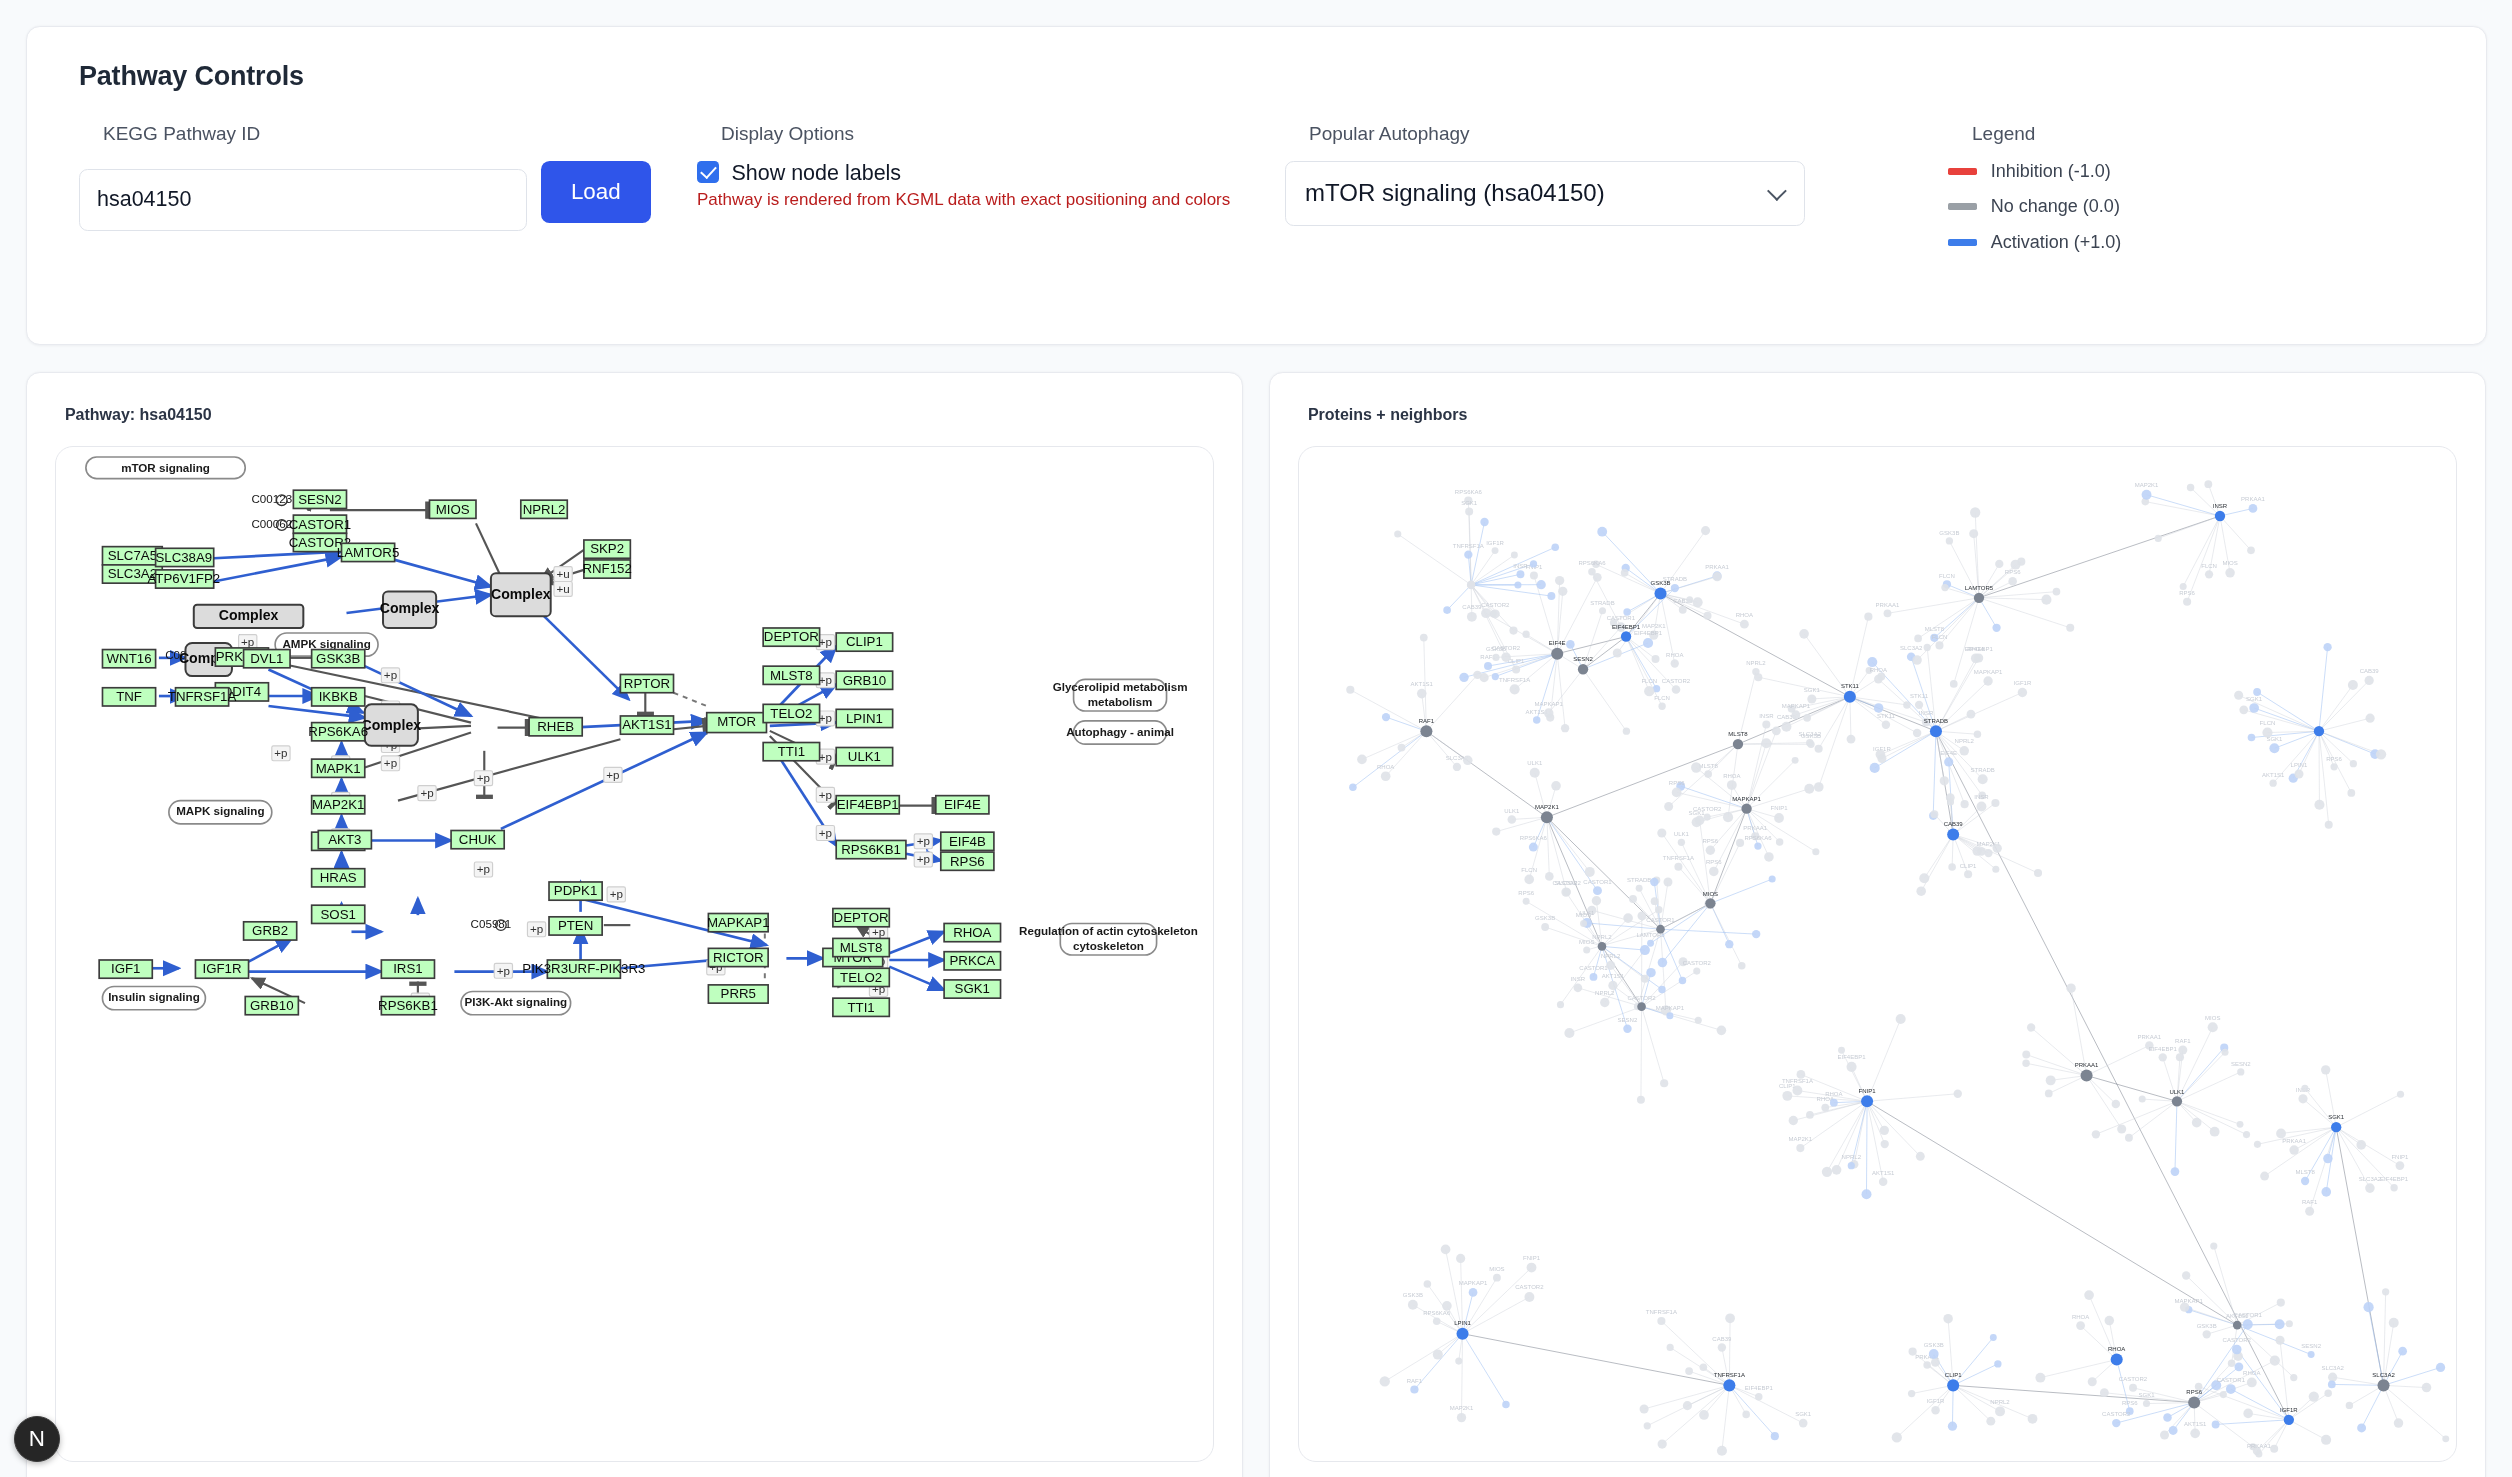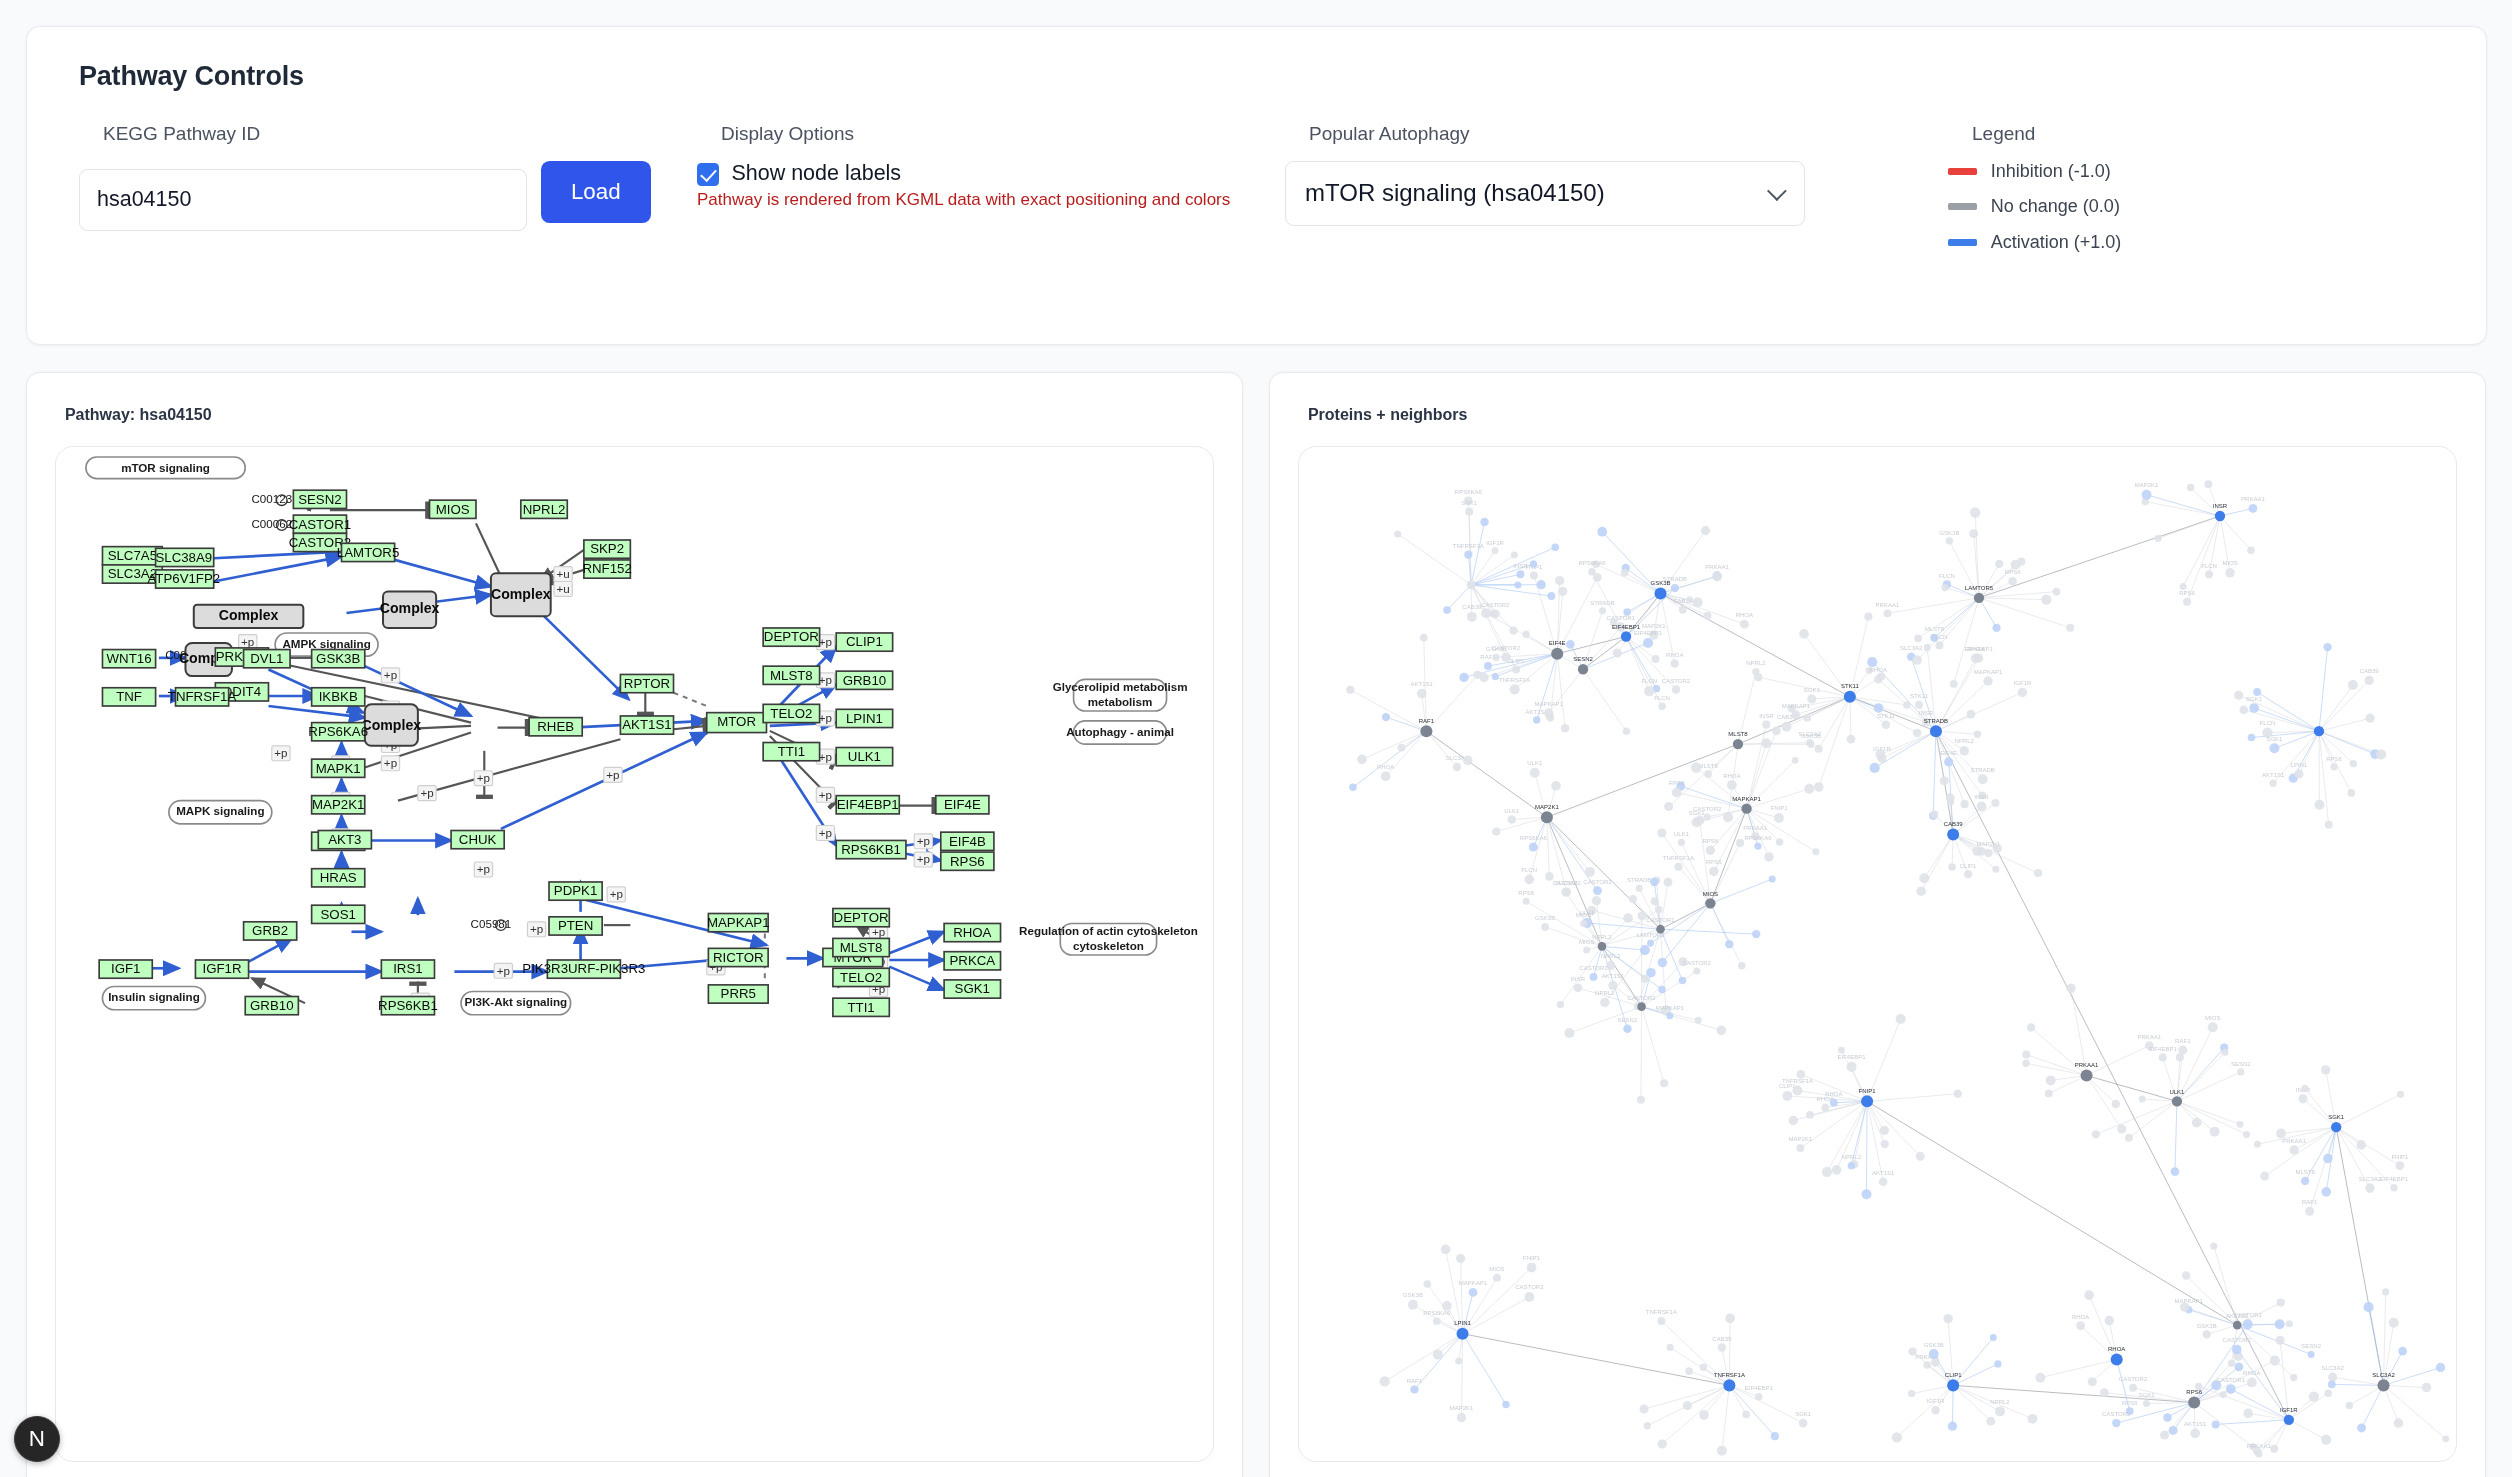--- a/index.html
+++ b/index.html
@@ -68,21 +68,21 @@
     color: #fff;
     border: none;
     border-radius: 8.6px;
     font-size: 22.4px;
     font-family: "Liberation Sans", sans-serif;
     cursor: pointer;
   }
 
   
   .col-display { position: absolute; left: 630px; top: 0; width: 585px; }
-  .check-row { display: flex; align-items: flex-end; gap: 12px; margin-top: 3.4px; }
+  .check-row { display: flex; align-items: flex-start; gap: 12px; margin-top: 3.4px; }
   .checkbox {
     width: 22.4px; height: 22.4px;
     border-radius: 4.3px;
     background: #2f6fed;
     position: relative;
     flex: 0 0 auto;
   }
   .checkbox::after {
     content: "";
     position: absolute;

